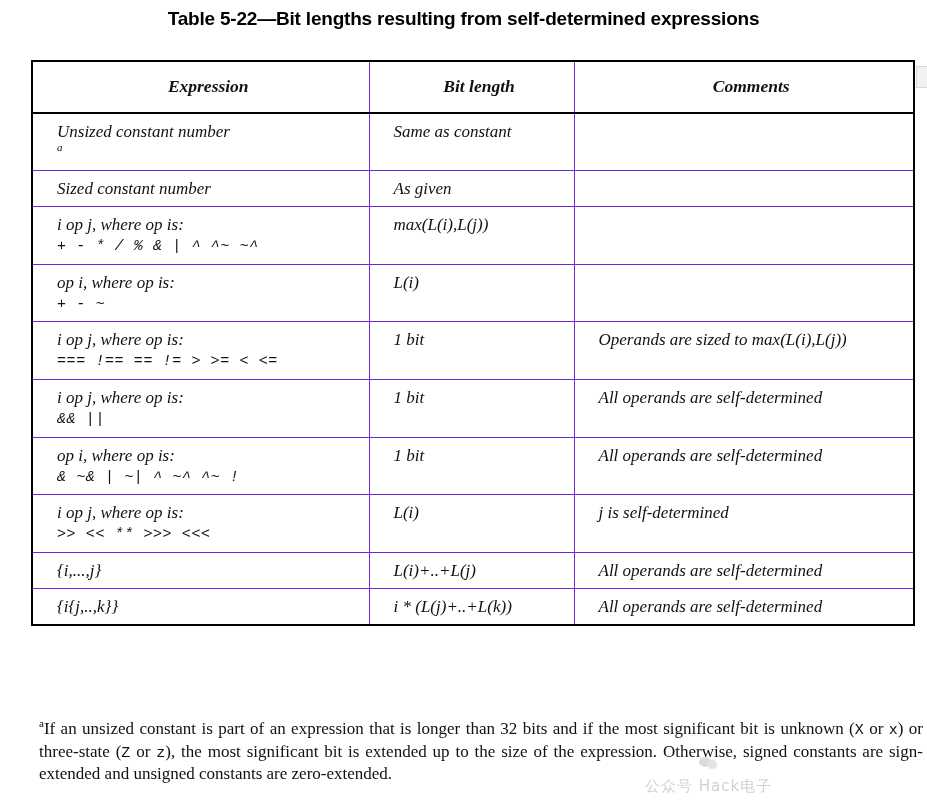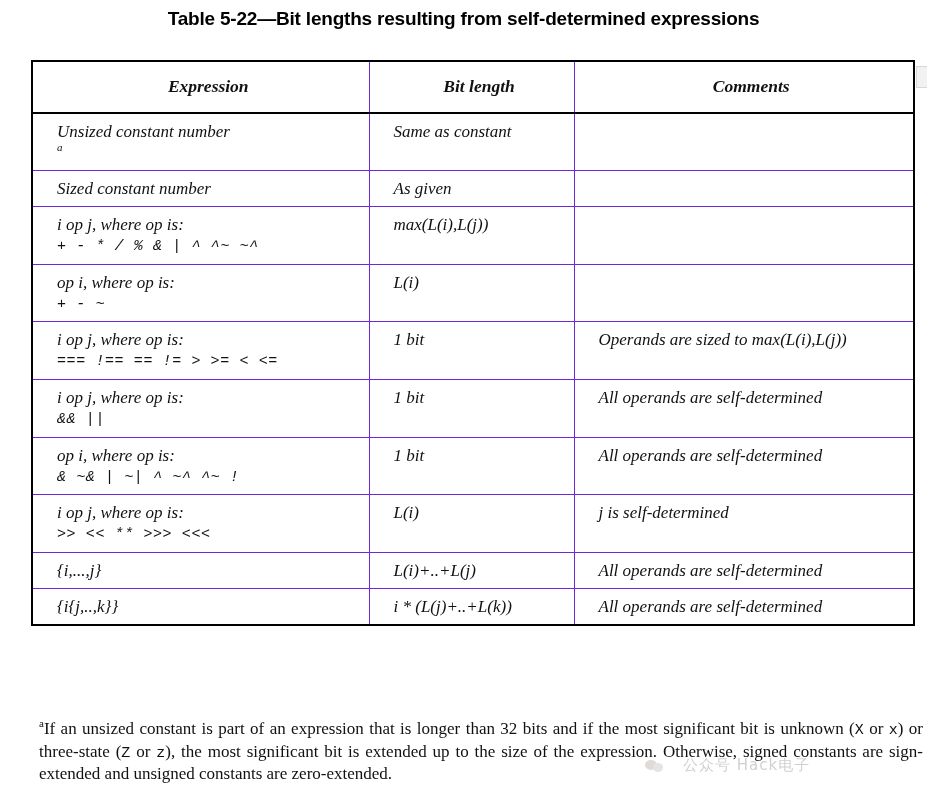--- a/index.html
+++ b/index.html
@@ -119,27 +119,28 @@
     font-size: 15px;
   }
 
   
   .watermark {
     position: absolute;
     left: 645px;
     top: 756px;
     display: flex;
     align-items: center;
-    gap: 19px;
+    gap: 7px;
     opacity: 0.46;
     pointer-events: none;
     font-family: "DejaVu Sans", sans-serif;
     font-size: 15px;
     color: #9a9a9a;
     white-space: nowrap;
+    flex-direction: column;
   }
   .wm-logo {
     position: relative;
     width: 19px;
     height: 14px;
     flex: none;
   }
   .wm-logo::before,
   .wm-logo::after {
     content: "";

